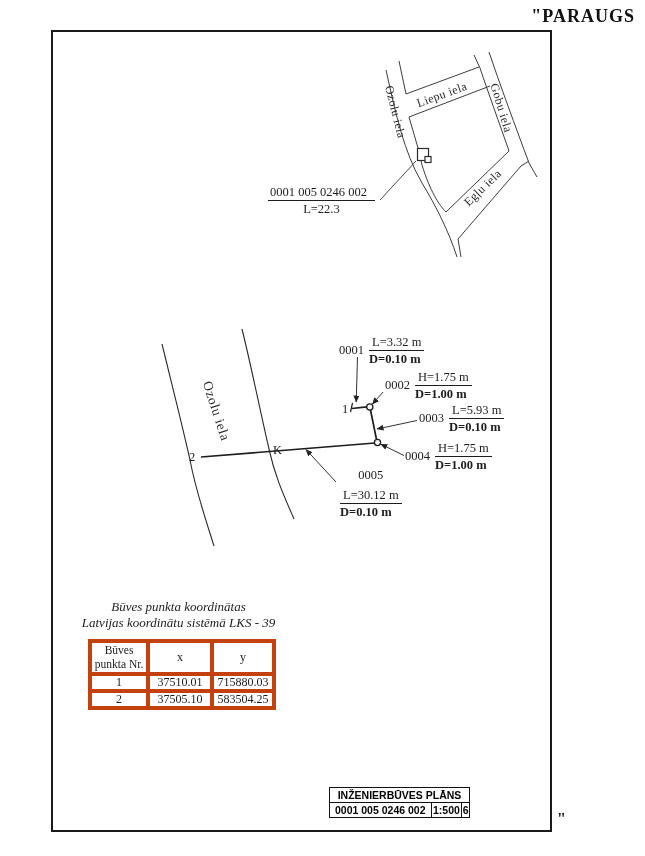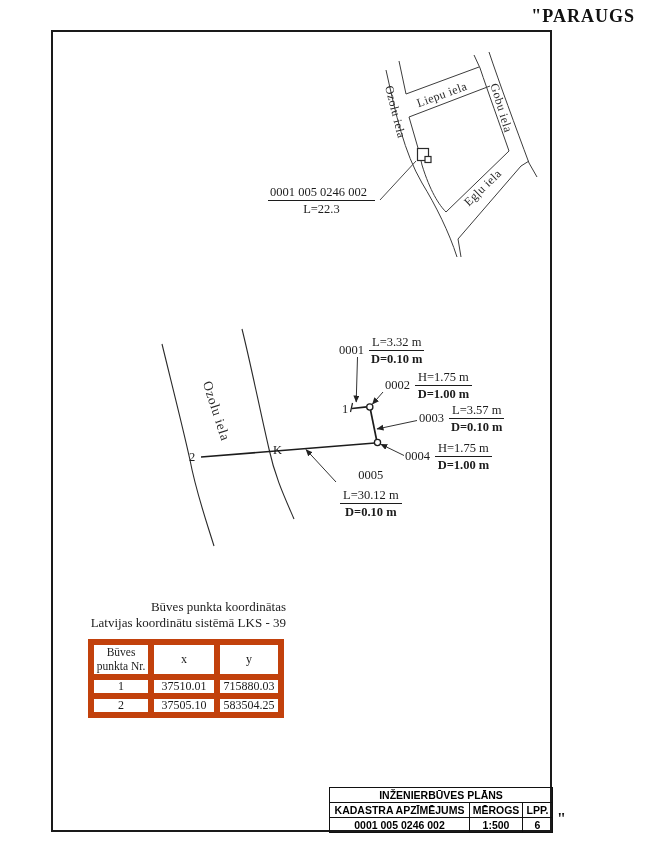--- a/index.html
+++ b/index.html
@@ -9,31 +9,31 @@
                 border:2px solid #1a1a1a;box-sizing:border-box;}
   .linework{position:absolute;left:0;top:0;width:645px;height:856px;}
   .watermark-open{position:absolute;top:6px;right:10px;font-weight:bold;font-size:18px;
                   letter-spacing:1px;color:#111;}
   .watermark-close{position:absolute;left:557px;top:810px;font-weight:bold;font-size:16px;color:#111;}
   .street-label{position:absolute;white-space:nowrap;font-size:12px;letter-spacing:0.4px;
                 transform-origin:center center;color:#2a2a2a;}
   .detail-street-label{font-size:13.5px;letter-spacing:0.6px;}
   .pt-label{position:absolute;font-size:12.5px;color:#1c1c1c;}
   .anno{position:absolute;display:flex;align-items:center;gap:5px;font-size:12.5px;white-space:nowrap;}
-  .frac{text-align:center;line-height:1.12;}
+  .frac{line-height:1.12;}
   .frac .top{display:inline-block;border-bottom:1px solid #1c1c1c;padding:0 3px 1px 3px;}
   .frac .bot{display:block;padding-top:1px;font-weight:bold;}
   .parcel-label{position:absolute;left:268px;top:185px;text-align:center;font-size:12.5px;line-height:1.15;}
   .parcel-label .top{display:inline-block;border-bottom:1px solid #1c1c1c;padding:0 8px 1px 2px;}
   .parcel-label .bot{display:block;padding-top:1px;}
-  .coord-title{position:absolute;left:71px;top:599px;width:215px;text-align:right;
-               font-size:13px;line-height:1.2;}
+  .coord-title{position:absolute;left:71px;top:599px;width:215px;text-align:center;
+               font-size:13px;line-height:1.2;font-style:italic;}
   table.coord{position:absolute;left:88px;top:639px;border-collapse:collapse;
               font-size:12px;text-align:center;color:#1c1c1c;}
-  table.coord td{border:6px solid #c2410c;padding:0;line-height:1.05;margin-left:32px;}
+  table.coord td{border:4px solid #c2410c;padding:0;line-height:1.05;margin-left:32px;}
   table.coord{border:2px solid #222;}
   table.coord .hdr-nr{width:54px;height:29px;font-size:11.5px;line-height:1.15;}
   table.coord .c-x{width:60px;}
   table.coord .c-y{width:58px;}
   table.coord .drow td{height:13px;}
   table.tblock{position:absolute;left:329px;top:787px;border-collapse:collapse;table-layout:fixed;
                font-family:"Liberation Sans", sans-serif;font-weight:bold;font-size:10.5px;
                text-align:center;color:#000;}
   table.tblock td{border:1.5px solid #111;padding:0;height:14px;line-height:1.0;
                   overflow:hidden;white-space:nowrap;}
@@ -114,21 +114,21 @@
   <div class="anno" style="left:339px;top:335px;">
     <span>0001</span>
     <span class="frac"><span class="top">L=3.32 m</span><span class="bot">D=0.10 m</span></span>
   </div>
   <div class="anno" style="left:385px;top:370px;">
     <span>0002</span>
     <span class="frac"><span class="top">H=1.75 m</span><span class="bot">D=1.00 m</span></span>
   </div>
   <div class="anno" style="left:419px;top:403px;">
     <span>0003</span>
-    <span class="frac"><span class="top">L=3.57 m</span><span class="bot">D=0.10 m</span></span>
+    <span class="frac"><span class="top">L=5.93 m</span><span class="bot">D=0.10 m</span></span>
   </div>
   <div class="anno" style="left:405px;top:441px;">
     <span>0004</span>
     <span class="frac"><span class="top">H=1.75 m</span><span class="bot">D=1.00 m</span></span>
   </div>
   <div class="anno" style="left:340px;top:468px;flex-direction:column;">
     <span>0005</span>
     <span class="frac"><span class="top">L=30.12 m</span><span class="bot">D=0.10 m</span></span>
   </div>
 
@@ -155,25 +155,20 @@
     </tr>
   </tbody>
     </table>
 
   <table class="tblock">
     <tbody>
         <tr>
       <td colspan="3" class="w1">INŽENIERBŪVES PLĀNS</td>
     </tr>
     <tr>
-      <td class="w1">KADASTRA APZĪMĒJUMS</td>
-      <td class="w2">MĒROGS</td>
-      <td class="w3">LPP.</td>
-    </tr>
-    <tr>
       <td>0001 005 0246 002</td>
       <td>1:500</td>
       <td>6</td>
     </tr>
   </tbody>
     </table>
 
   <div class="watermark-close">"</div>
 
 </div>

